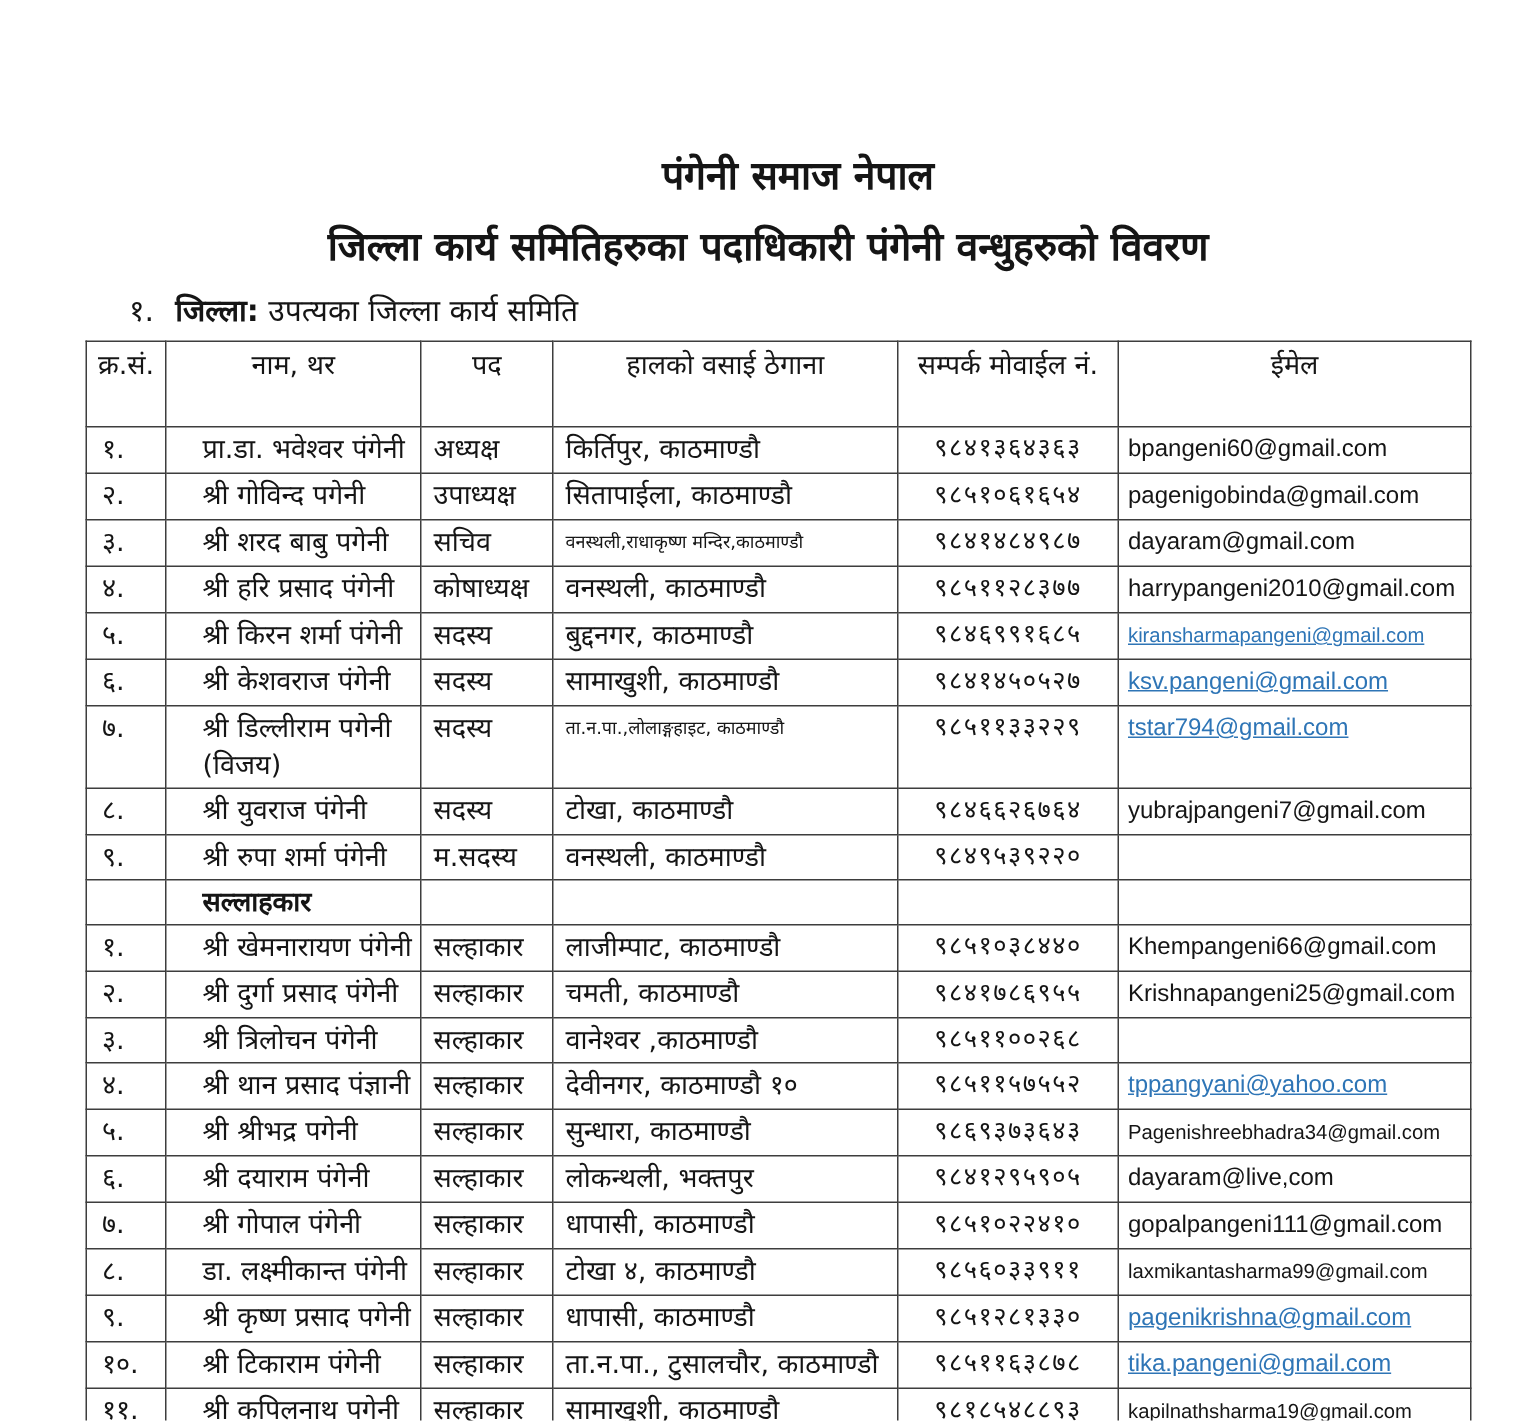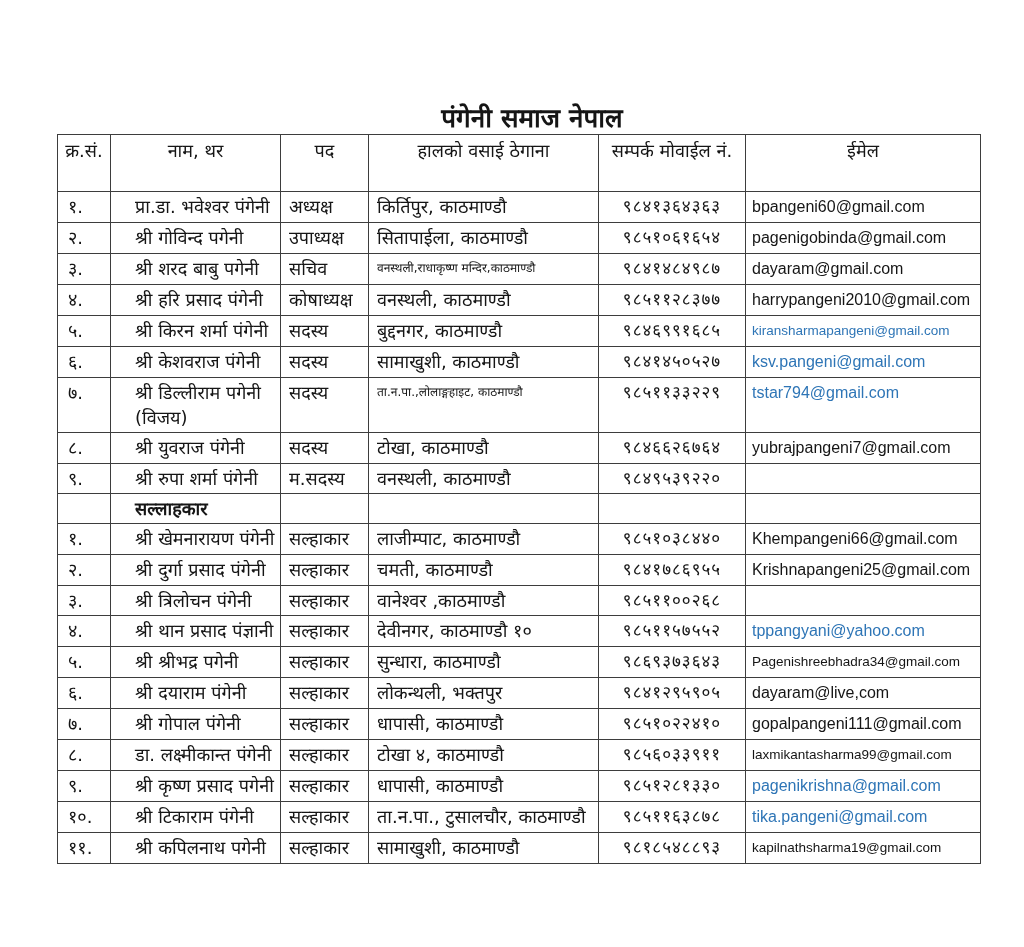--- a/index.html
+++ b/index.html
@@ -71,28 +71,34 @@
     font-size: 16px;
     line-height: 22px;
     padding: 4px 6px;
     white-space: nowrap;
   }
   td.email.small { font-size: 13.5px; }
   td.address.small { font-size: 12px; }
   tr.section-row td { font-weight: bold; }
   a.email-link {
     color: var(--link, #2e75b6);
+    text-decoration: underline;
     cursor: pointer;
   }
 </style>
 </head>
 <body>
 
 <div class="page">
   <div class="doc-title">पंगेनी समाज नेपाल</div>
+  <div class="doc-subtitle">जिल्ला कार्य समितिहरुका पदाधिकारी पंगेनी वन्धुहरुको विवरण</div>
+  <div class="district-line">
+    <span class="num">१.</span><span class="lbl">जिल्ला:</span>
+    <span class="val">उपत्यका जिल्ला कार्य समिति</span>
+  </div>
 
   <table>
     <colgroup>
       <col class="c0">
         <col class="c1">
         <col class="c2">
         <col class="c3">
         <col class="c4">
         <col class="c5">
     </colgroup>

